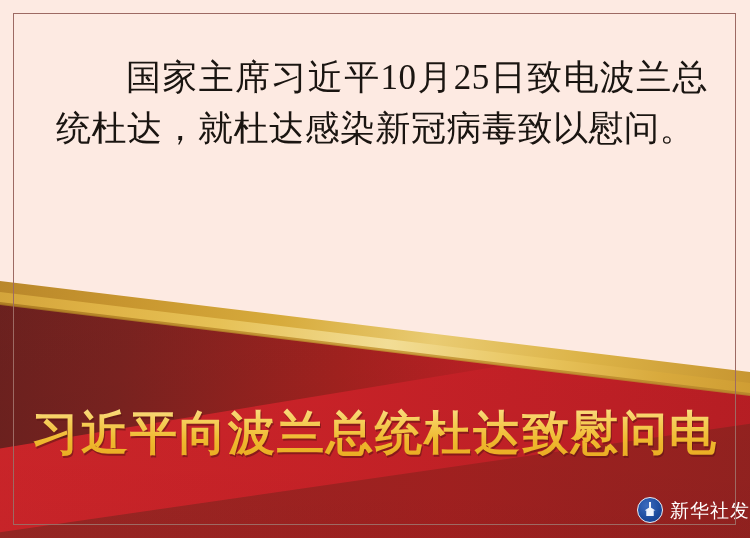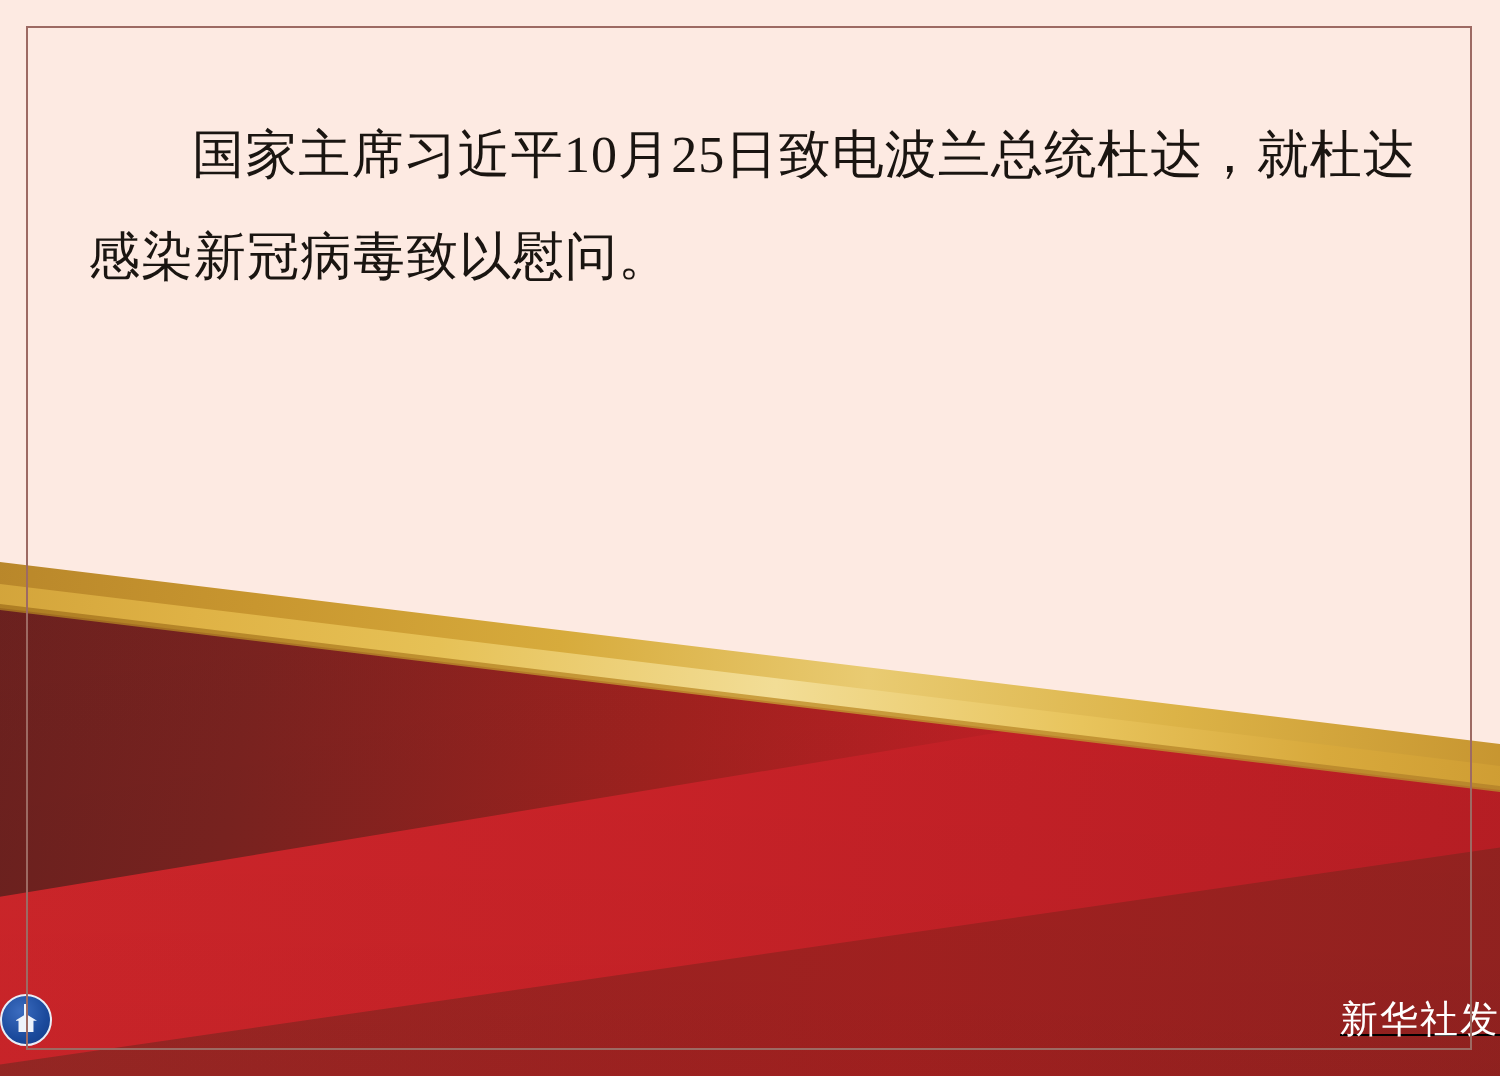--- a/index.html
+++ b/index.html
@@ -46,23 +46,23 @@
   
   .article {
     position: absolute;
     left: 44px;
     top: 52px;
     width: 664px;
     z-index: 4;
     color: #1a1511;
   }
   .article p {
-    margin: 0 0 6px 0;
+    margin: 0 0 6px 12px;
     font-family: "Liberation Serif", "DejaVu Serif", serif;
-    font-size: 26px;
+    font-size: 35px;
     line-height: 51px;
     letter-spacing: 0.5px;
     text-indent: 2em;
     text-align: justify;
     text-justify: inter-ideograph;
     font-weight: 400;
   }
 
   
   .red-block {
@@ -193,23 +193,22 @@
 
   
   .credit {
     position: absolute;
     left: 0;
     top: 497px;
     width: 750px;
     z-index: 5;
     display: flex;
     align-items: center;
-    justify-content: space-between;
+    justify-content: flex-end;
     gap: 7px;
-    text-decoration: underline;
   }
   .credit-logo {
     width: 24px;
     height: 24px;
     border-radius: 50%;
     background: radial-gradient(circle at 38% 32%, #3c6cbf 0%, #1b4a9c 60%, #123b84 100%);
     border: 1.5px solid #e9eef7;
     position: relative;
     flex: 0 0 auto;
     overflow: hidden;
@@ -263,19 +262,20 @@
     <div class="gold-main"></div>
     <div class="gold-thin"></div>
   </div>
 
   <div class="frame"></div>
 
   <div class="article">
     <p>国家主席习近平10月25日致电波兰总统杜达，就杜达感染新冠病毒致以慰问。</p>
   </div>
 
+  <div class="headline">习近平向波兰总统杜达致慰问电</div>
 
   <div class="credit">
     <span class="credit-logo"></span>
     <span class="credit-text">新华社发</span>
   </div>
 
 </div>
 
 </body></html>

